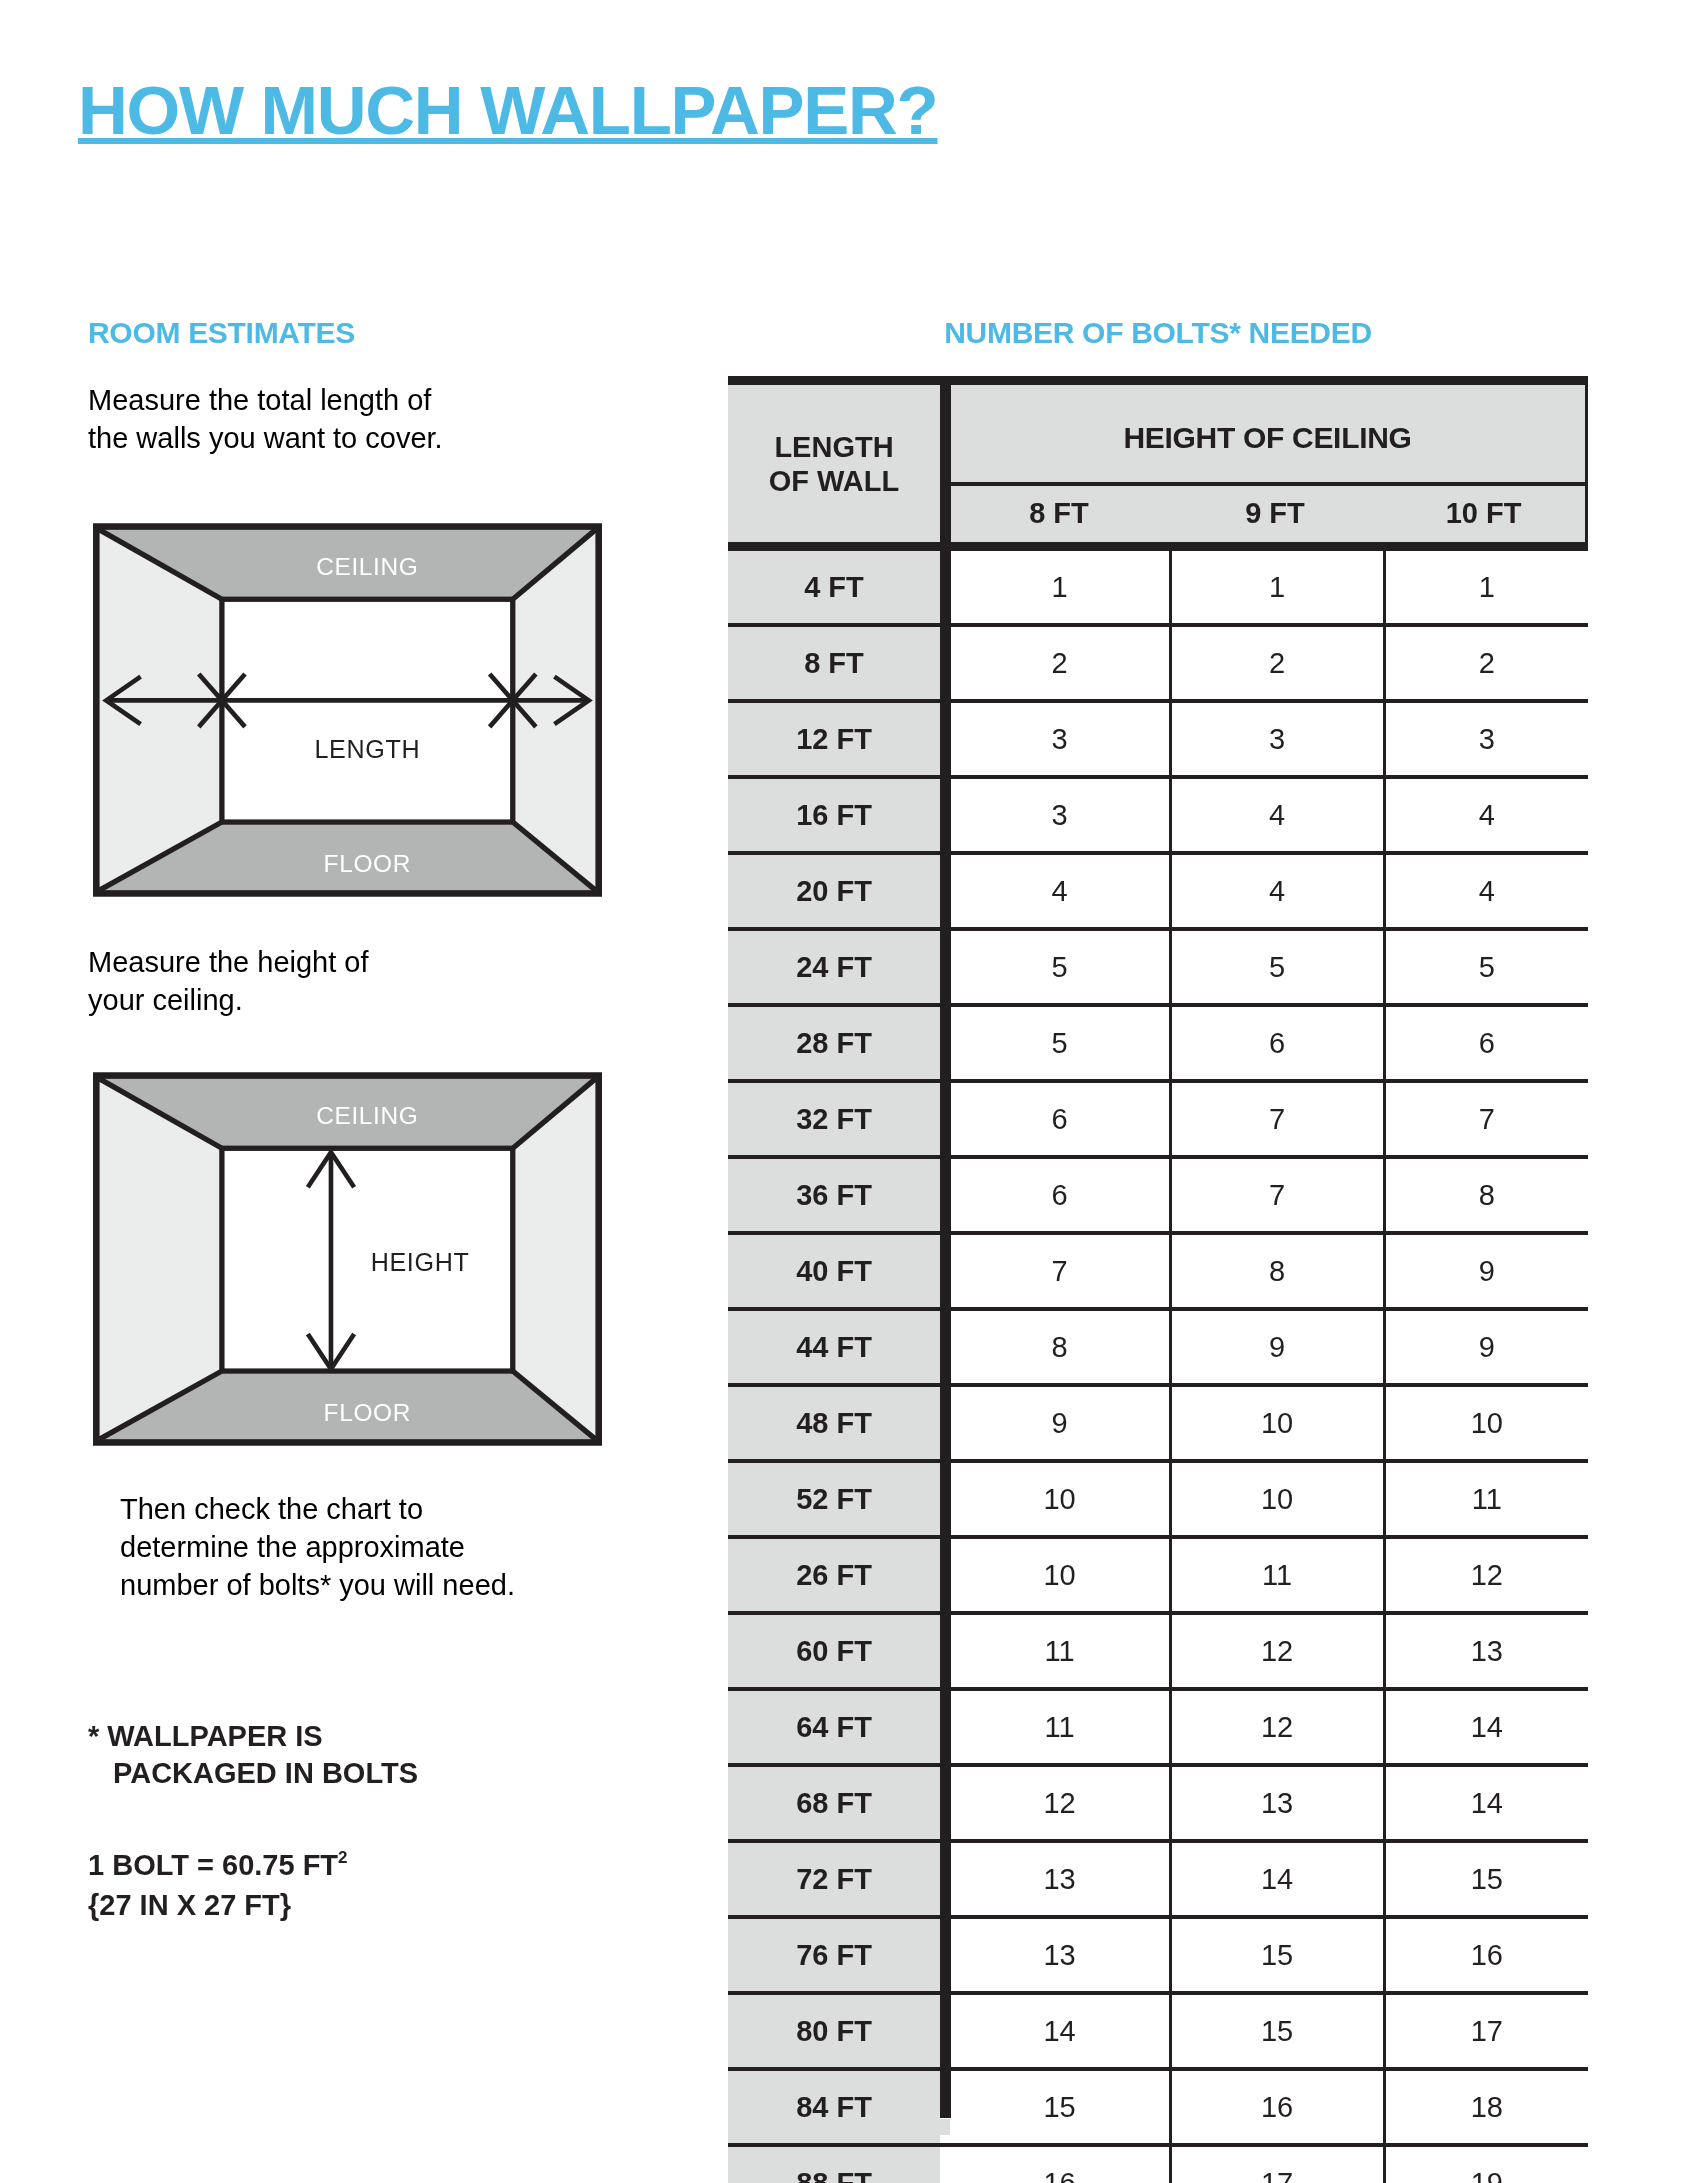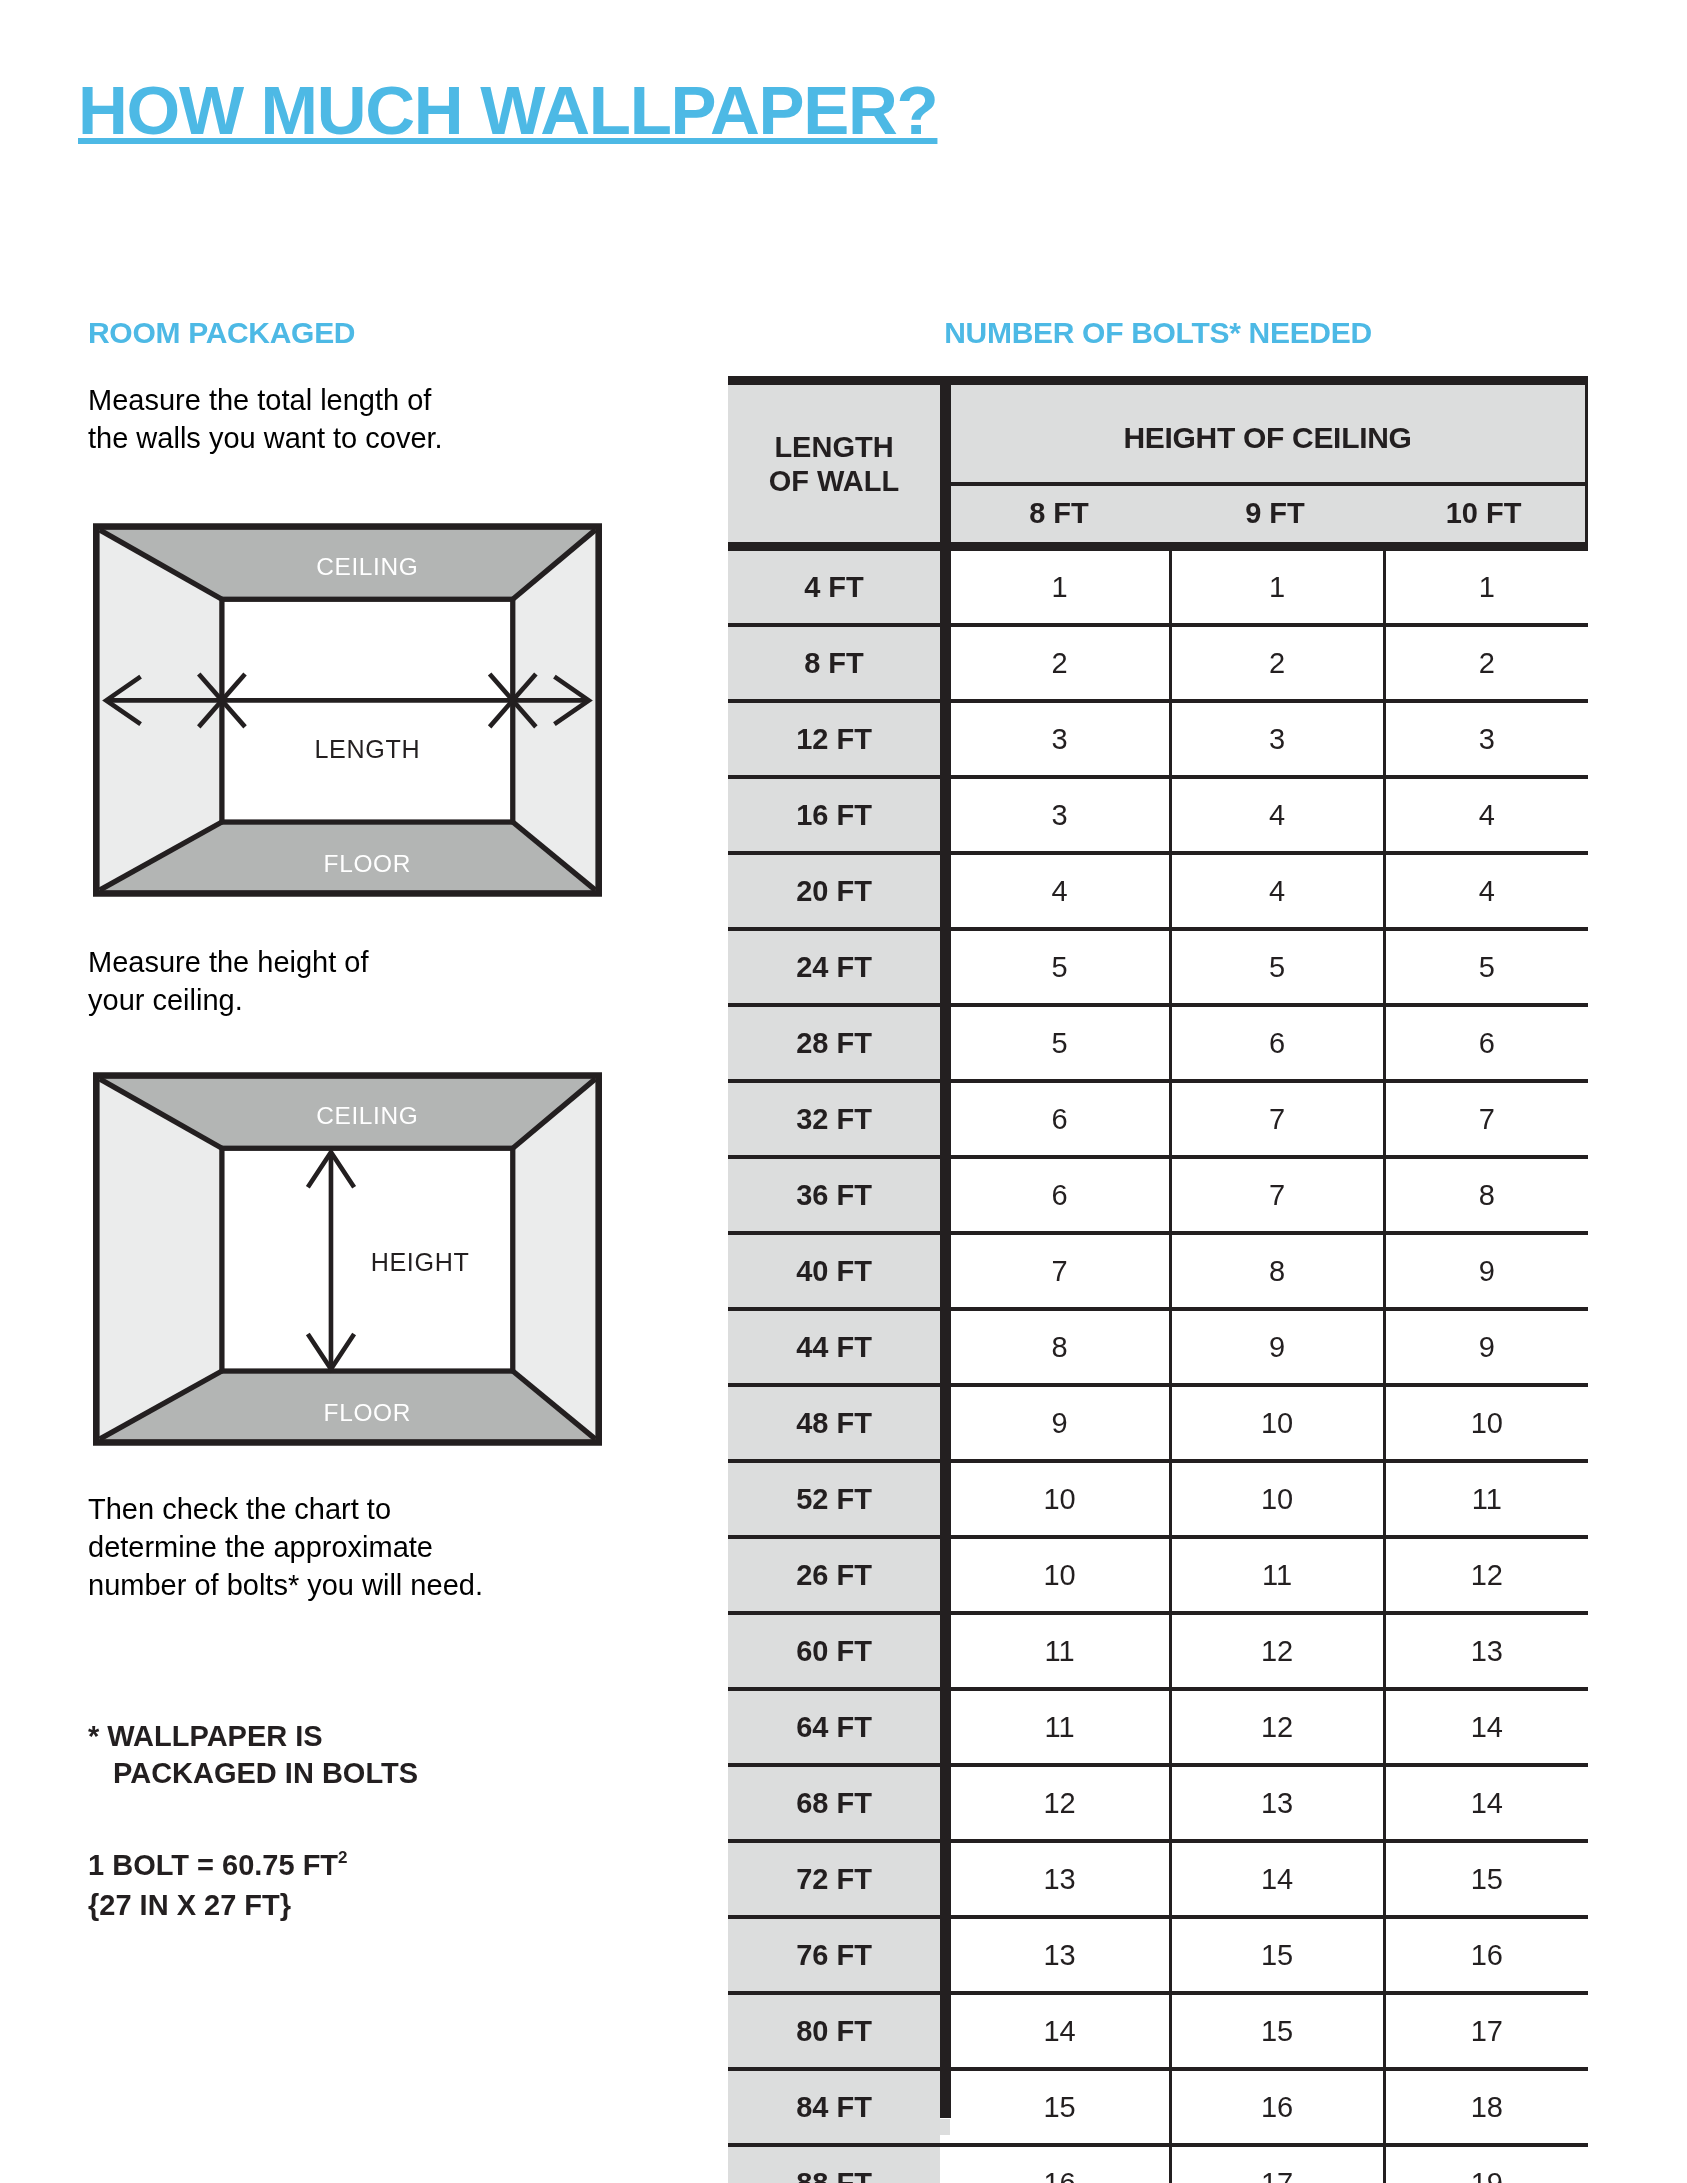--- a/index.html
+++ b/index.html
@@ -32,21 +32,21 @@
   .h-table { left: 728px; top: 316px; width: 860px; text-align: center; }
 
   .body-text {
     left: 88px;
     font-size: 29px; line-height: 38px;
     color: #000000;
     white-space: nowrap;
   }
   .step1 { top: 381px; }
   .step2 { top: 943px; }
-  .step3 { top: 1490px; }
+  .step3 { top: 1490px; margin-left: 32px; }
 
   .footnote {
     left: 88px; top: 1718px;
     font-size: 29px; font-weight: bold; line-height: 37px;
     white-space: nowrap;
   }
   .footnote .indent { padding-left: 25px; }
 
   .bolt-spec {
     left: 88px; top: 1838px;
@@ -107,21 +107,21 @@
   .tv1 { width: 218px; } .tv2 { width: 214px; } .tv3 { flex: 1; }
   .tv2, .tv3 { border-left: 3.3px solid #231f20; }
 
   .col1-tail { position: absolute; left: 0; top: 1743px; width: 222px; height: 16px; background: #dcdddd; }
 </style>
 </head>
 <body>
 
 <div class="abs page-title">HOW MUCH WALLPAPER?</div>
 
-<div class="abs blue-heading h-room">ROOM PACKAGED</div>
+<div class="abs blue-heading h-room">ROOM ESTIMATES</div>
 
 <div class="abs body-text step1">
   <div>Measure the total length of</div>
   <div>the walls you want to cover.</div>
 </div>
 
 <svg class="abs diagram diag1" viewBox="0 0 770 565">
   <rect x="5" y="5" width="760" height="555" fill="#ebecec" stroke="none"></rect>
   <polygon points="10,10 760,10 635,115 195,115" fill="#b3b5b4"></polygon>
   <polygon points="10,555 760,555 635,452 195,452" fill="#b3b5b4"></polygon>

